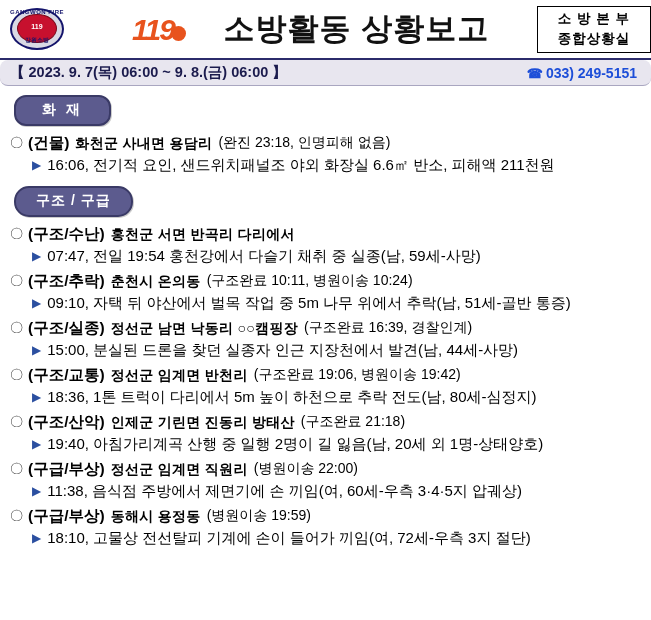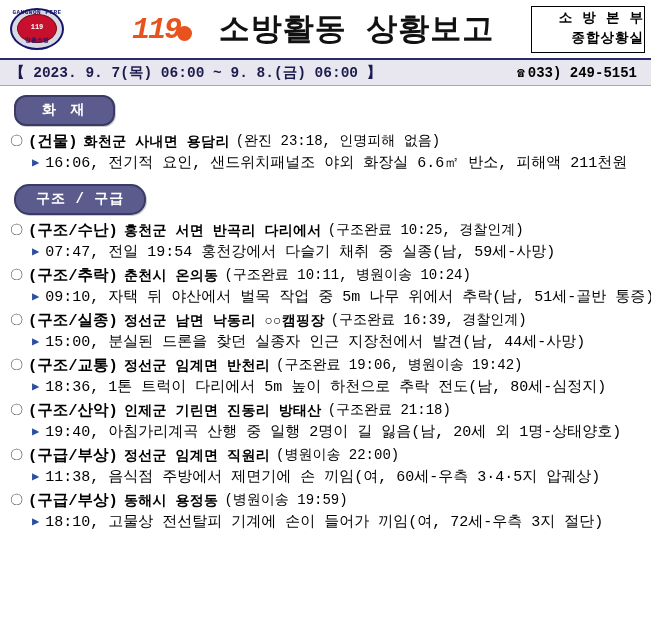--- a/index.html
+++ b/index.html
@@ -11,21 +11,20 @@
     height: 620px;
     background: #ffffff;
     font-family: "Liberation Sans", sans-serif;
     color: #000;
     overflow: hidden;
   }
   .page {
     position: relative;
     width: 651px;
     height: 468px;
-    font-family: Liberation Mono, monospace;
   }
 
   
   .header {
     position: relative;
     height: 58px;
     border-bottom: 2px solid #2b2b6b;
     display: flex;
     align-items: center;
   }
@@ -112,51 +111,51 @@
     text-align: center;
     font-size: 31px;
     font-weight: bold;
     letter-spacing: 1px;
     color: #111111;
     padding-right: 10px;
   }
   .hq-box {
     flex: 0 0 auto;
     width: 112px;
-    margin-right: 6px;
     border: 1px solid #000;
-    text-align: right;
+    text-align: center;
     font-size: 13.5px;
     font-weight: bold;
     line-height: 20px;
     padding: 2px 0 3px;
     letter-spacing: 1px;
   }
 
   
   .datebar {
     height: 26px;
     background: #e8e6ef;
     border-bottom: 1px solid #a9a6c0;
     display: flex;
     align-items: center;
     justify-content: space-between;
     padding: 0 14px 0 10px;
     box-sizing: border-box;
+    border-radius: 8px;
   }
   .datebar .left {
     font-size: 14.5px;
     font-weight: bold;
     color: #1b1b4d;
     letter-spacing: 0px;
   }
   .datebar .right {
     font-size: 14px;
     font-weight: bold;
-    color: #000000;
+    color: #1d4ed8;
   }
   .datebar .right .phone-icon {
     margin-right: 3px;
     font-size: 13px;
   }
 
   
   .section-head {
     display: inline-block;
     margin: 9px 0 4px 14px;
@@ -279,21 +278,20 @@
   </div>
 
   
   <div class="section-head wide">구조 / 구급</div>
 
   <div class="entry">
     <div class="line-main">
       <span class="bullet-o">〇</span>
       <span class="cat">(구조/수난)</span>
       <span class="place">홍천군 서면 반곡리 다리에서</span>
-      <span class="note">(구조완료 10:25, 경찰인계)</span>
     </div>
     <div class="line-sub">
       <span class="bullet-tri">▶</span>
       <span class="sub-text">07:47, 전일 19:54 홍천강에서 다슬기 채취 중 실종(남, 59세-사망)</span>
     </div>
   </div>
 
   <div class="entry">
     <div class="line-main">
       <span class="bullet-o">〇</span>

